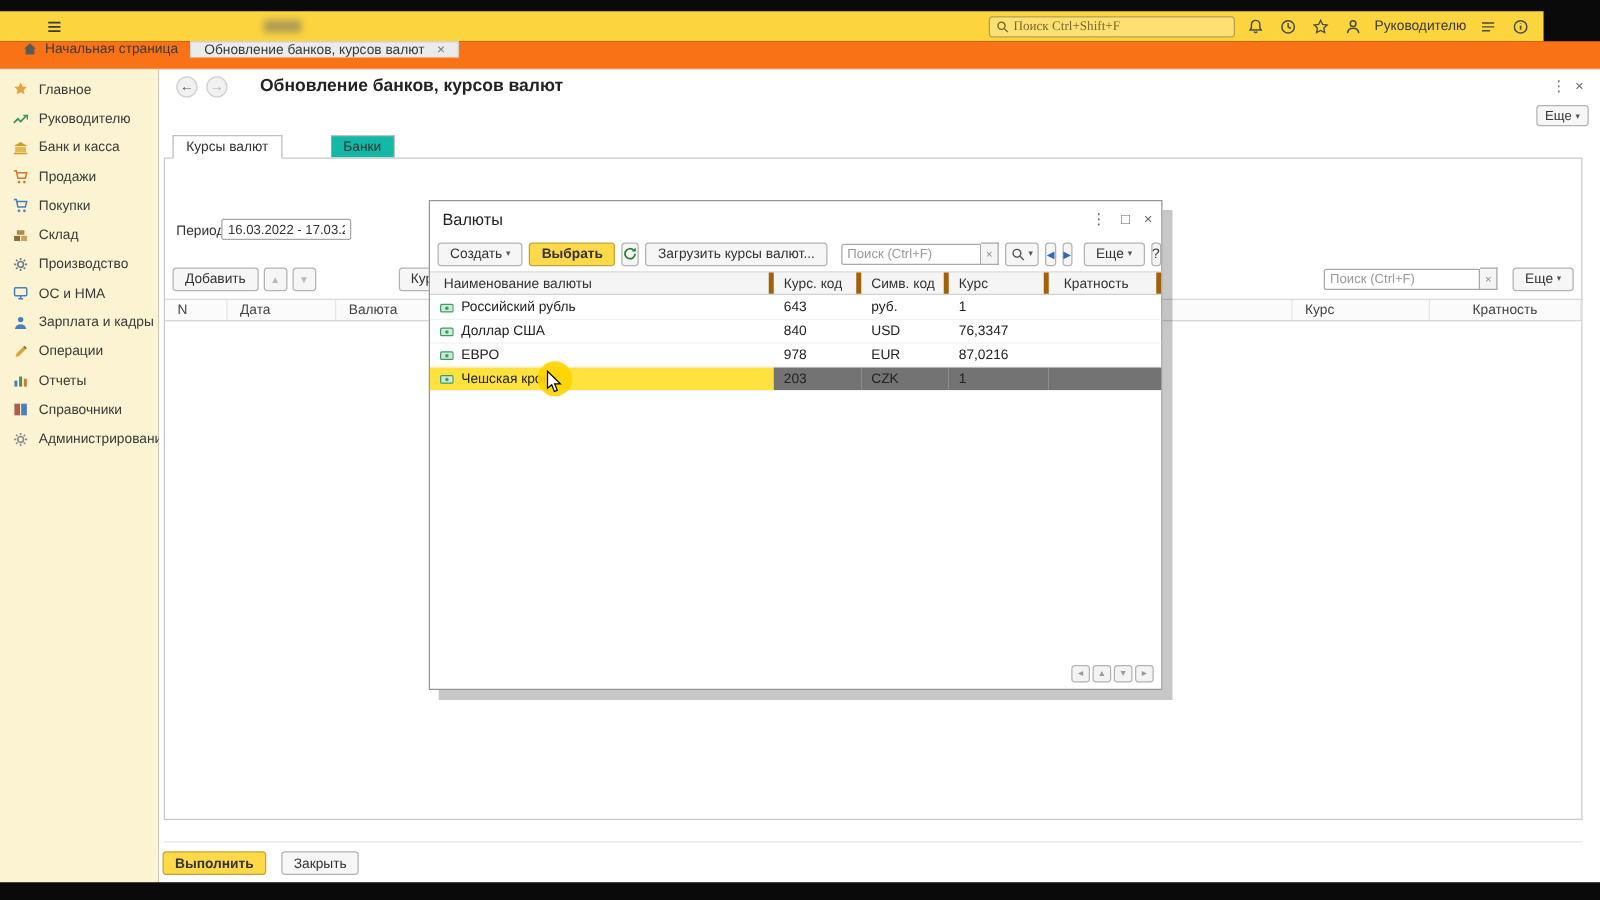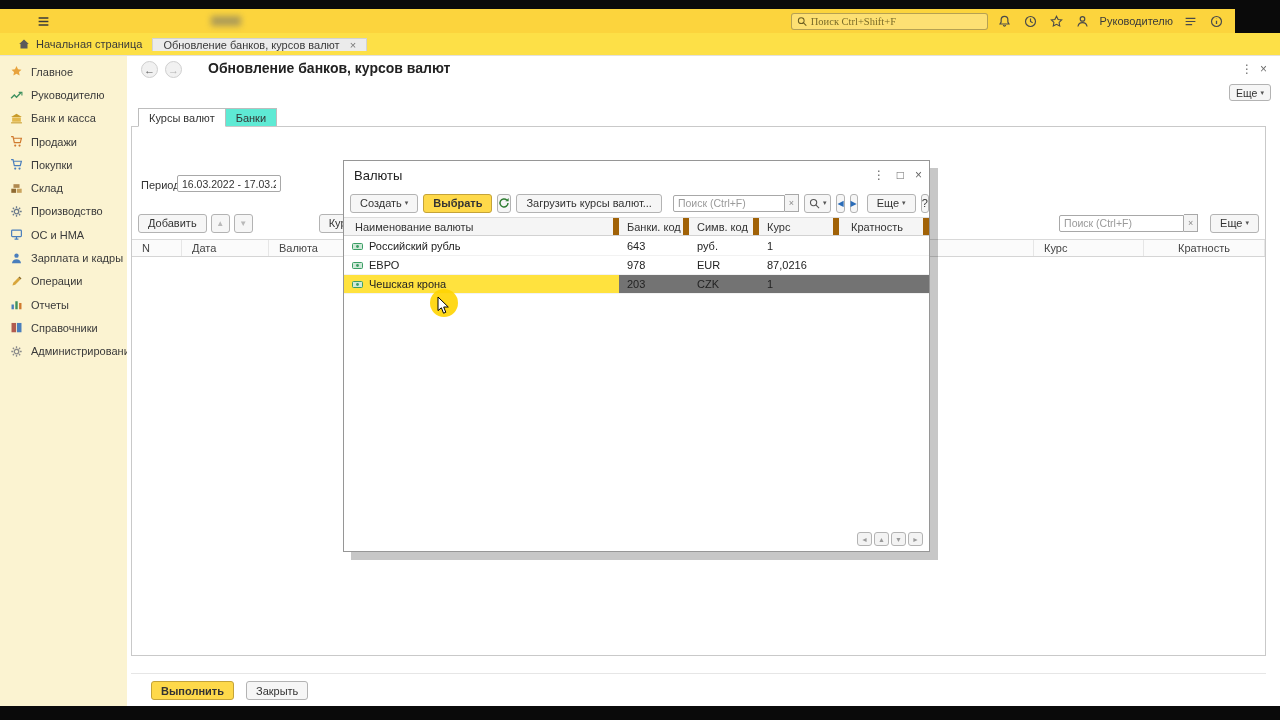--- a/index.html
+++ b/index.html
@@ -13,22 +13,22 @@
   .logo-1c { color:#c9231d; font-weight:bold; font-size:13px; font-style:italic;margin-top:34px; }
   .tb-icon { display:inline-flex; align-items:center; justify-content:center; width:18px; height:18px; }
   .blur-smudge { width:30px; height:10px; background:#6d6d6d; opacity:.55; filter:blur(3px); margin-left:150px; }
   .tb-search { margin-left:auto; width:197px; height:17px; background:rgba(255,255,255,0.28);
                border:1px solid rgba(0,0,0,0.28); border-radius:3px; display:flex; align-items:center; padding:0 5px; gap:4px; }
   .tb-search input { border:none; background:transparent; outline:none; width:100%; font-size:10.5px; color:#5c4f18;font-family:Liberation Serif, serif; }
   .tb-search input::placeholder { color:#7a6b28; }
   .tb-user { font-size:11px; color:#3a3a3a; }
 
   
-  .tabbar { position:absolute; left:0; top:33px; width:1280px; height:23px; background:#fde047;
-            border-bottom:1px solid #e3e1dc; display:flex; align-items:center; padding-left:8px; }
+  .tabbar { position:absolute; left:0; top:33px; width:1280px; height:23px; background:#f97316;
+            border-bottom:1px solid #e3e1dc; display:flex; align-items:flex-start; padding-left:8px; }
   .tb-tab { display:flex; align-items:center; gap:6px; padding:0 10px; font-size:11px; color:#3a3a3a; }
   .tb-tab.active { background:#ebebeb; border:1px solid #d2d2d2; border-bottom:none; }
   .tab-close { color:#777; font-size:11px; margin-left:4px; }
 
   
   .sidebar { position:absolute; left:0; top:56px; width:127px; height:650px; background:#fbf3d1; padding-top:4px; }
   .sb-item { display:flex; align-items:center; gap:8px; height:23.3px; padding-left:10px; font-size:11px; color:#3a3a3a; cursor:default; }
   .sb-item svg { flex:0 0 auto; }
 
   
@@ -44,50 +44,50 @@
   .btn.small { height:17px; padding:0 6px; font-size:10.5px; }
   .btn.yellow { background:#fed94a; border-color:#c4a339; font-weight:bold; }
   .btn.sq { width:19px; padding:0; }
   .caret { font-size:7px; margin-left:3px; color:#555; }
   .more-top { position:absolute; left:1102px; top:28px; }
 
   .ftabs { position:absolute; left:11px; top:52px; display:flex; }
   .ftab { height:19px; display:flex; align-items:center; padding:0 10px; font-size:11px;
           border:1px solid #bdbdbd; color:#333; }
   .ftab.active { background:#fff; border-bottom-color:#fff; z-index:2; }
-  .ftab.inactive { background:#5eead4; border-left:none; }
+  .ftab.inactive { background:#14b8a6; border-left:none;margin-left:39px; }
 
   .formbox { position:absolute; left:4px; top:70px; width:1135px; height:530px; background:#fff; border:1px solid #c9c9c9; }
   .instruction { position:absolute; left:9px; top:17px; font-size:11px; color:#333; }
   .period-label { position:absolute; left:9px; top:52px; font-size:11px; color:#333; }
   .tinput { border:1px solid #a8a8a8; border-radius:2px; height:17px; font-size:10.5px; padding:0 4px; color:#333; outline:none; }
   .tinput::placeholder { color:#9a9a9a; }
   .period-input { position:absolute; left:45px; top:48px; width:104px; }
   .box-toolbar { position:absolute; left:6px; right:6px; top:86px; height:20px; display:flex; align-items:center; gap:4px; }
   .spacer { flex:1; }
   .search-wrap { display:flex; align-items:center; }
   .clear-btn { width:14px; height:18px; border:1px solid #a8a8a8; border-left:none; background:#f4f4f4;
                display:inline-flex; align-items:center; justify-content:center; font-size:9px; color:#888; }
   .main-grid { display:grid; grid-template-columns:50px 87px 1fr 110px 121px; }
   .mthead { position:absolute; left:0px; right:0px; top:112px; height:18px; background:#fbfbfb; border-top:1px solid #d9d9d9; border-bottom:1px solid #d5d5d5; }
   .mthead .cell { font-size:11px; color:#444; line-height:17px; padding:0 10px; border-right:1px solid #e6e6e6; overflow:hidden; white-space:nowrap; }
   .cell.num { text-align:left; }
   .cell.ctr { text-align:center; }
   .form-sep { position:absolute; left:4px; top:617px; width:1135px; height:1px; background:#e6e6e6; }
-  .footer-btns { position:absolute; left:24px; top:625px; display:flex; gap:12px; }
+  .footer-btns { position:absolute; left:3px; top:625px; display:flex; gap:12px; }
 
   
   .dialog { position:absolute; left:343px; top:160px; width:587px; height:392px; background:#fff;
             border:1px solid #969696; box-shadow:8px 8px 0 rgba(0,0,0,0.22); z-index:5; }
   .dlg-title { position:absolute; left:10px; top:7px; font-size:13px; font-weight:normal; color:#222; }
   .dlg-ico { position:absolute; top:7px; font-size:12px; color:#666; }
   .dlg-toolbar { position:absolute; left:6px; right:6px; top:30px; height:24px; display:flex; align-items:center; gap:5px; }
   .dlg-grid { display:grid; grid-template-columns:275px 70px 70px 80px 1fr; }
   .dthead { position:absolute; left:0; right:0; top:56px; height:19px; background:#f5f5f5; border-top:1px solid #dcdcdc; border-bottom:1px solid #d2d2d2; }
-  .dthead .cell { font-size:11px; color:#333; line-height:18px; padding:0 8px; border-right:6px solid #a16207; overflow:hidden; white-space:nowrap; }
+  .dthead .cell { font-size:11px; color:#333; line-height:18px; padding:0 8px; border-right:4px solid #a16207; overflow:hidden; white-space:nowrap; }
   .dthead .cell.name { padding-left:11px; }
   .dthead .cell.mult { padding-left:12px; }
   .drows { position:absolute; left:0; right:0; top:76px; }
   .drow { height:19px; border-bottom:1px solid #f2f2f2; }
   .drow .cell { font-size:11px; color:#222; line-height:18px; padding:0 8px; overflow:hidden; white-space:nowrap; }
   .drow .cell.name { display:flex; align-items:center; gap:6px; padding-left:8px;text-align:right; }
   .drow.sel .cell { background:#737373; }
   .drow.sel .cell.name { background:#ffe23e; }
   .dlg-nav { position:absolute; right:6px; bottom:5px; display:flex; gap:2px; }
   .dlg-nav .btn { width:15px; height:14px; padding:0; font-size:7px; color:#9a9a9a; background:#f3f3f3; }
@@ -360,21 +360,21 @@
       <button class="btn sq" style="color:#2b6cb8;font-size:8px;">▶</button>
       <button class="btn" style="margin-left:4px;">
         <span>Еще</span>
         <span class="caret">▾</span>
       </button>
       <button class="btn sq">?</button>
     </div>
 
     <div class="dthead dlg-grid">
       <div class="cell name">Наименование валюты</div>
-      <div class="cell">Банки. код</div>
+      <div class="cell">Курс. код</div>
       <div class="cell">Симв. код</div>
       <div class="cell num">Курс</div>
       <div class="cell mult">Кратность</div>
     </div>
 
     <div class="drows">
       <div class="drow dlg-grid">
         <div class="cell name">
           <svg width="11" height="9" viewBox="0 0 11 9">
               <rect x="0.5" y="1.5" width="10" height="6" rx="1" fill="#cfe8d8" stroke="#3a9e64"></rect>
@@ -386,20 +386,33 @@
         <div class="cell">руб.</div>
         <div class="cell num">1</div>
         <div class="cell"></div>
       </div>
       <div class="drow dlg-grid">
         <div class="cell name">
           <svg width="11" height="9" viewBox="0 0 11 9">
               <rect x="0.5" y="1.5" width="10" height="6" rx="1" fill="#cfe8d8" stroke="#3a9e64"></rect>
               <circle cx="5.5" cy="4.5" r="1.4" fill="#3a9e64"></circle>
             </svg>
+          <span>Доллар США</span>
+        </div>
+        <div class="cell">840</div>
+        <div class="cell">USD</div>
+        <div class="cell num">76,3347</div>
+        <div class="cell"></div>
+      </div>
+      <div class="drow dlg-grid">
+        <div class="cell name">
+          <svg width="11" height="9" viewBox="0 0 11 9">
+              <rect x="0.5" y="1.5" width="10" height="6" rx="1" fill="#cfe8d8" stroke="#3a9e64"></rect>
+              <circle cx="5.5" cy="4.5" r="1.4" fill="#3a9e64"></circle>
+            </svg>
           <span>ЕВРО</span>
         </div>
         <div class="cell">978</div>
         <div class="cell">EUR</div>
         <div class="cell num">87,0216</div>
         <div class="cell"></div>
       </div>
       <div class="drow dlg-grid sel">
         <div class="cell name">
           <svg width="11" height="9" viewBox="0 0 11 9">

